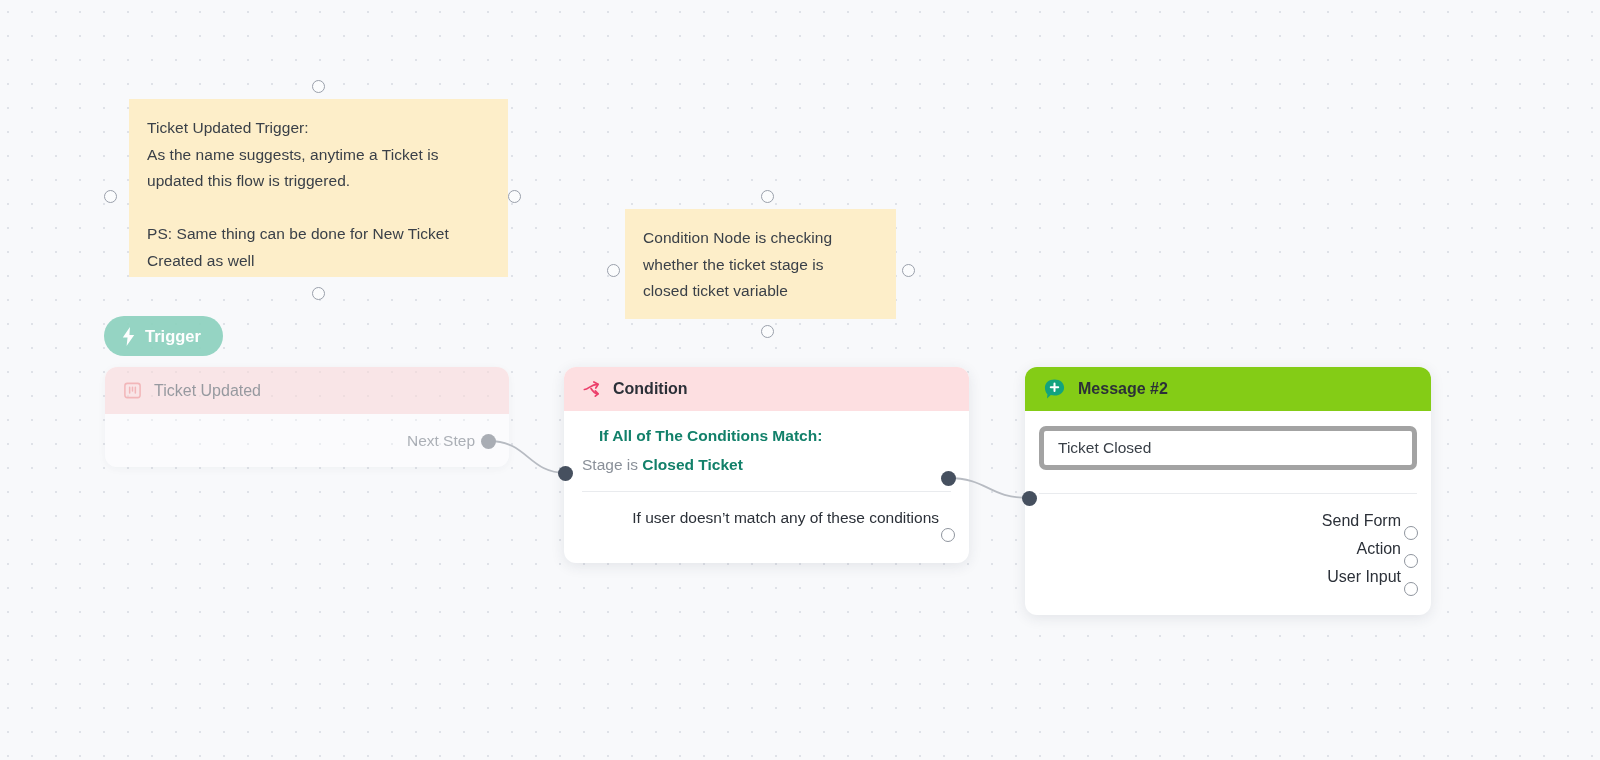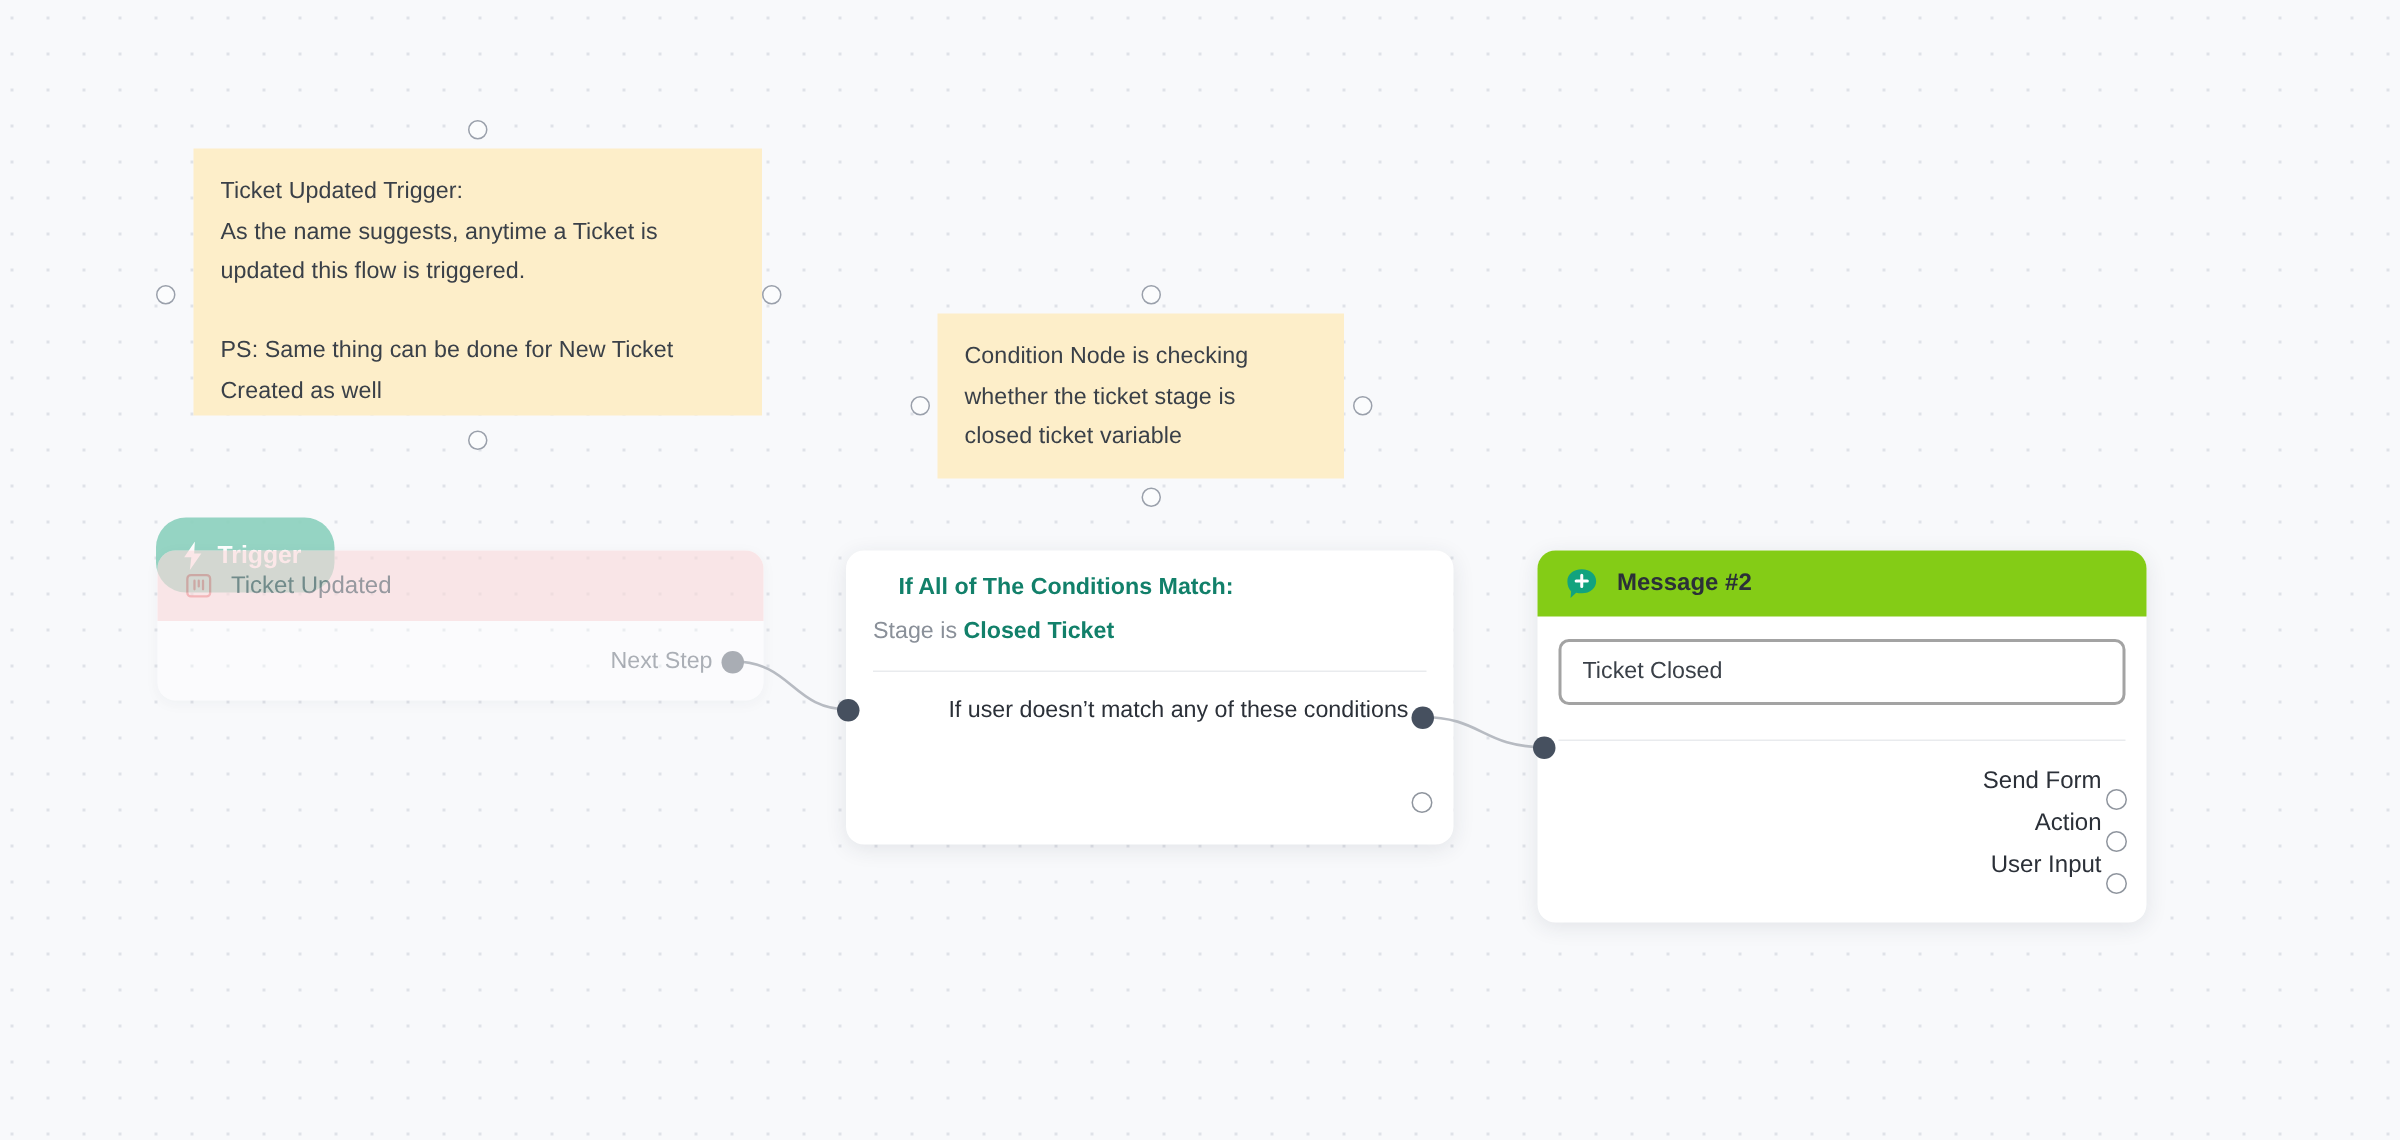--- a/index.html
+++ b/index.html
@@ -101,33 +101,32 @@
   .next-step-label {
     font-size: 15.5px;
     color: #7d838d;
   }
 
   
   #trigger-badge {
     position: absolute;
     left: 104px;
     top: 316px;
-    height: 50px;
+    height: 40px;
     padding: 0 22px 0 17px;
     display: flex;
     align-items: center;
     gap: 9px;
     border-radius: 20px;
     background: #8ed2bf;
     color: #ffffff;
     font-size: 16.5px;
     font-weight: bold;
     z-index: 3;
     opacity: .93;
-    margin-top: 29px;
   }
 
   
   #node-condition {
     left: 564px;
     top: 367px;
     width: 405px;
     height: 196px;
     box-shadow: 0 3px 14px rgba(40,50,70,0.10);
   }
@@ -164,21 +163,21 @@
     left: 1025px;
     top: 367px;
     width: 406px;
     height: 248px;
     box-shadow: 0 3px 14px rgba(40,50,70,0.10);
   }
   #node-message .node-head { background: #84cc16; }
 
   .msg-body { padding: 15px 14px 0 14px; }
   .msg-textbox {
-    border: 2px solid #a3a3a3;
+    border: 5px solid #a3a3a3;
     border-radius: 7px;
     height: 44px;
     display: flex;
     align-items: center;
     padding: 0 14px;
     font-size: 15.5px;
     color: #3a4048;
     background: #fff;
   }
   .msg-divider {
@@ -257,20 +256,31 @@
       </span>
       <span>Ticket Updated</span>
     </div>
     <div class="node-body">
       <span class="next-step-label">Next Step</span>
     </div>
   </div>
   <div class="handle dot-gray" style="left:481px; top:434px;"></div>
 
   <div class="node" id="node-condition">
+    <div class="node-head">
+      <span style="display:flex;">
+        <svg width="19" height="19" viewBox="0 0 20 20" fill="none" stroke="#ec3f6b" stroke-width="1.8" stroke-linecap="round" stroke-linejoin="round">
+          <path d="M2.5 10 C 7 10, 9 4.5, 16.5 4.5"></path>
+          <path d="M12.5 2 L17 4.5 L14.5 8.5"></path>
+          <path d="M9.5 9 C 12 13, 13.5 14.5, 16.5 14.5"></path>
+          <path d="M14 11.5 L17 14.5 L14 17"></path>
+        </svg>
+      </span>
+      <span>Condition</span>
+    </div>
     <div class="cond-body">
       <div class="cond-match-title">If All of The Conditions Match:</div>
       <div class="cond-row">
         <span>Stage is </span><b>Closed Ticket</b>
       </div>
     </div>
     <div class="cond-divider"></div>
     <div class="cond-fallback">If user doesn’t match any of these conditions</div>
   </div>
   <div class="handle dot-dark" style="left:558px; top:466px;"></div>

